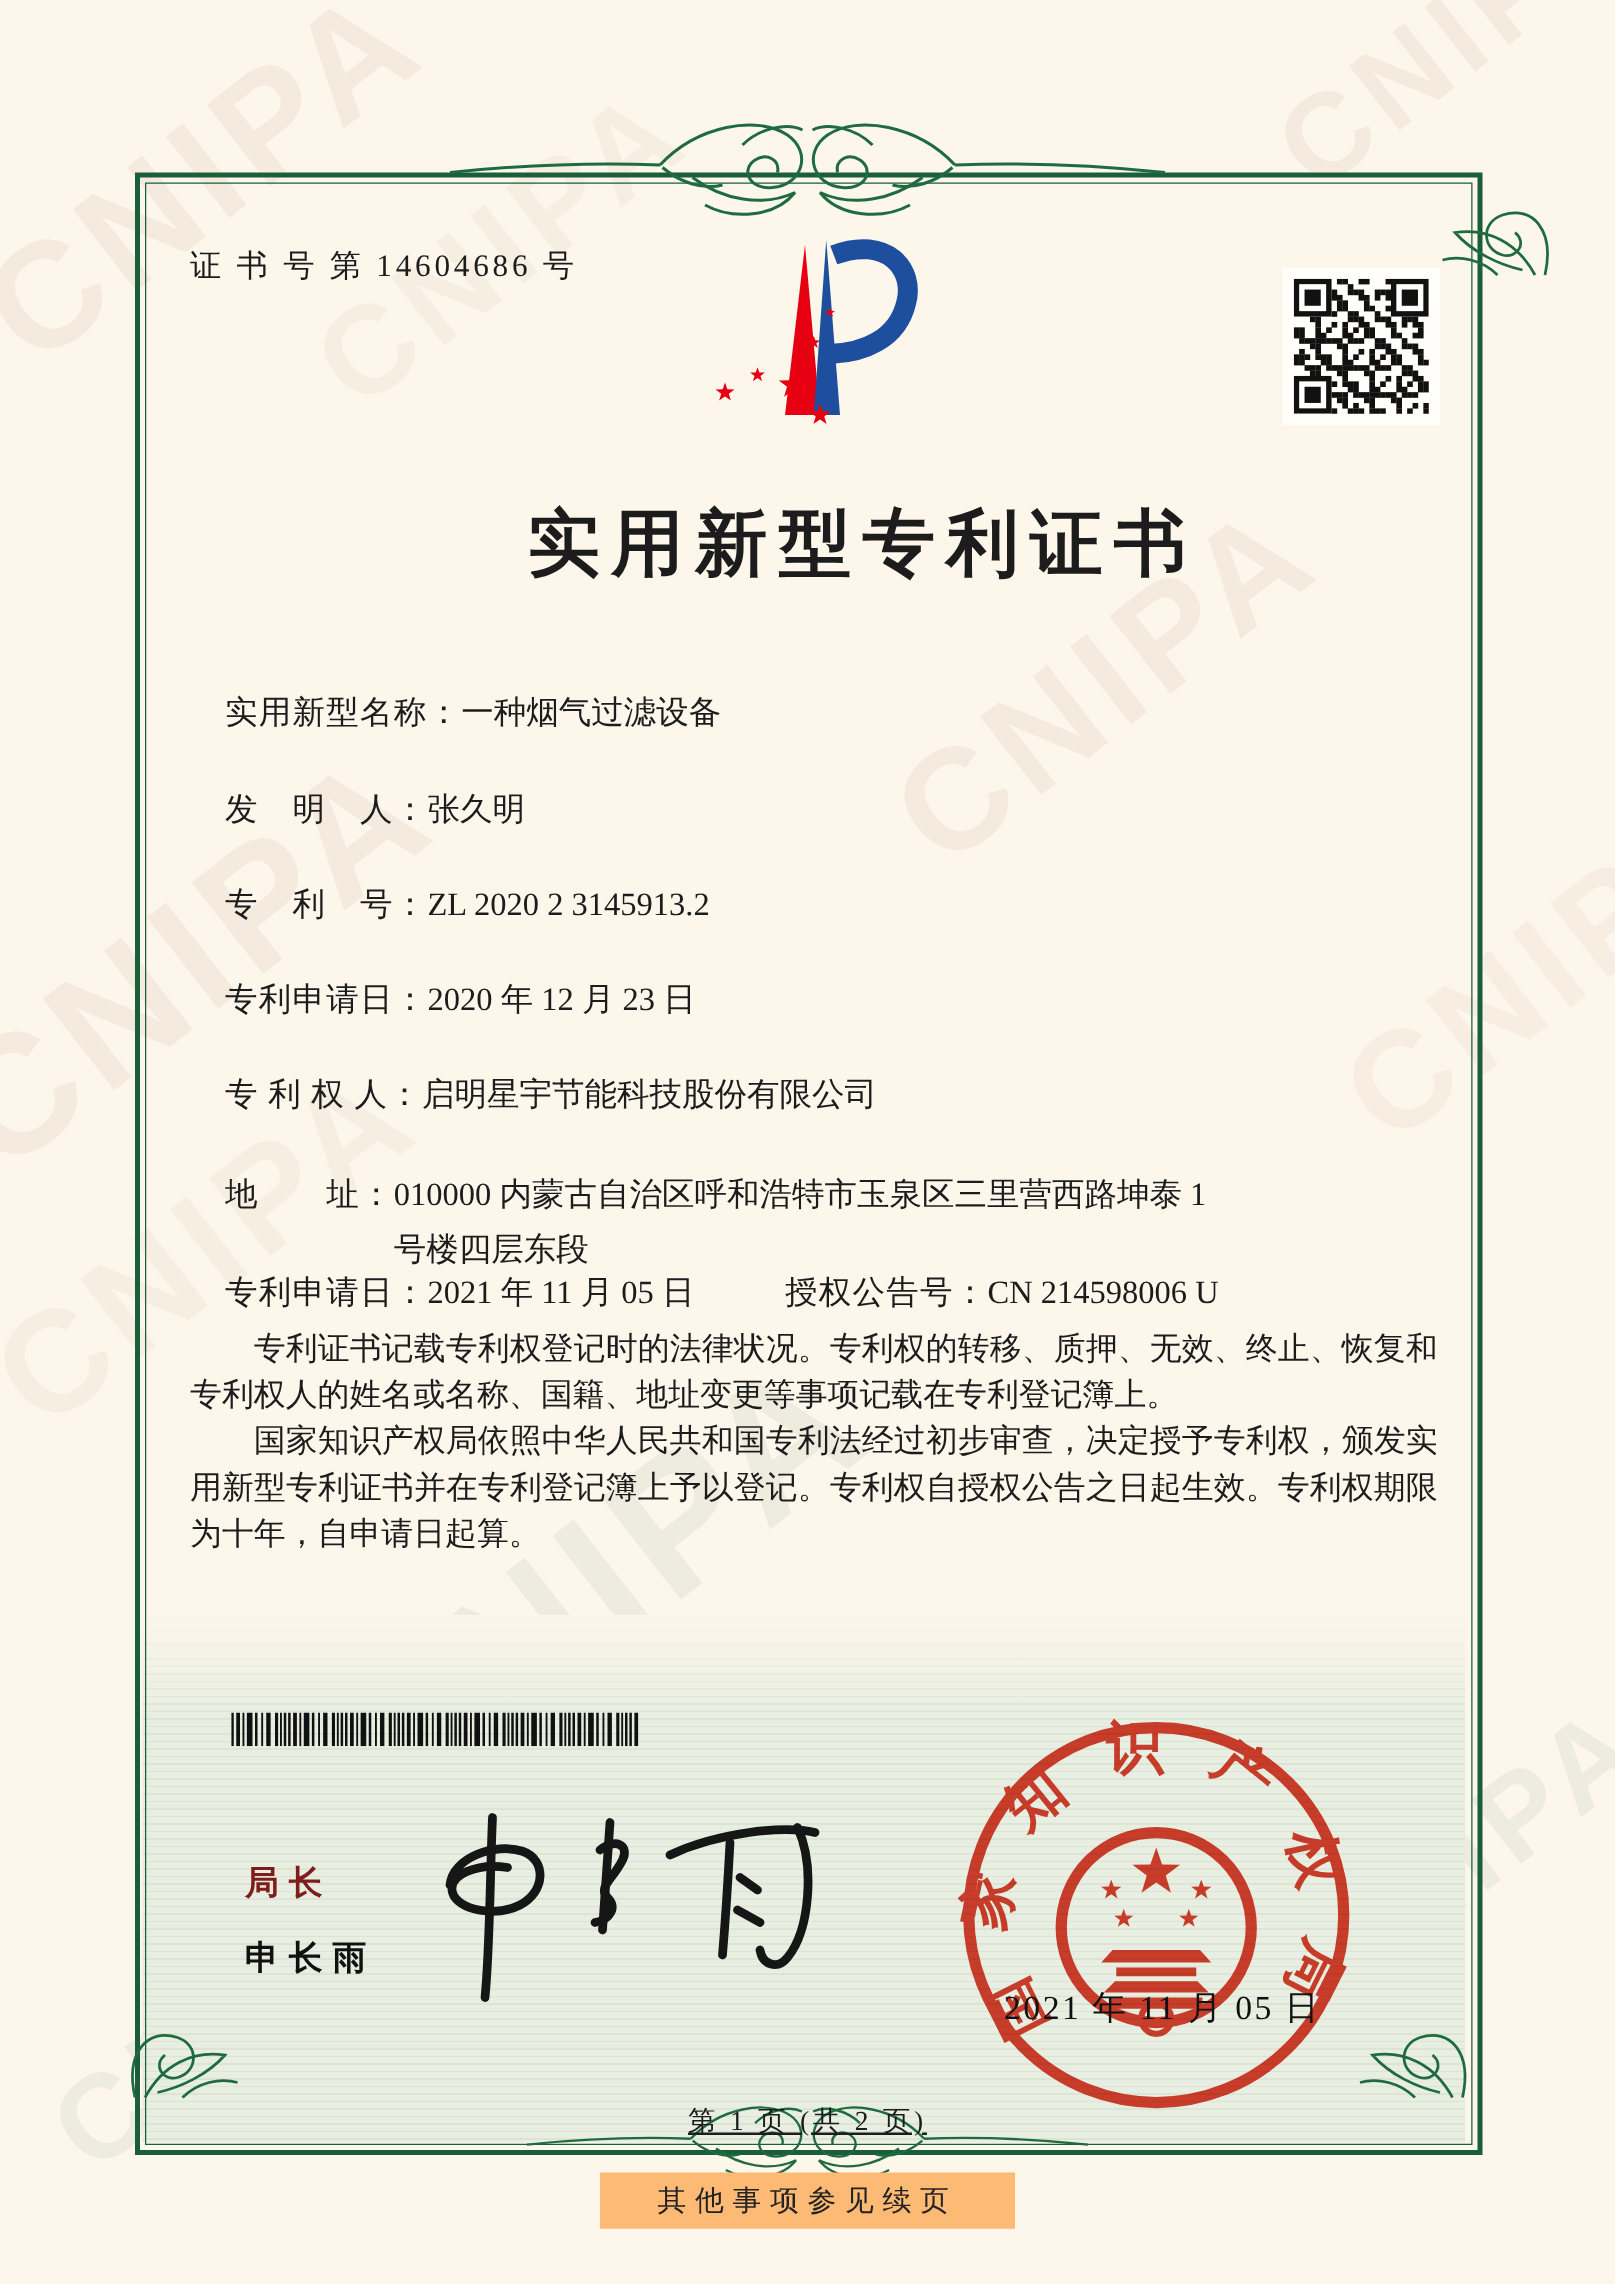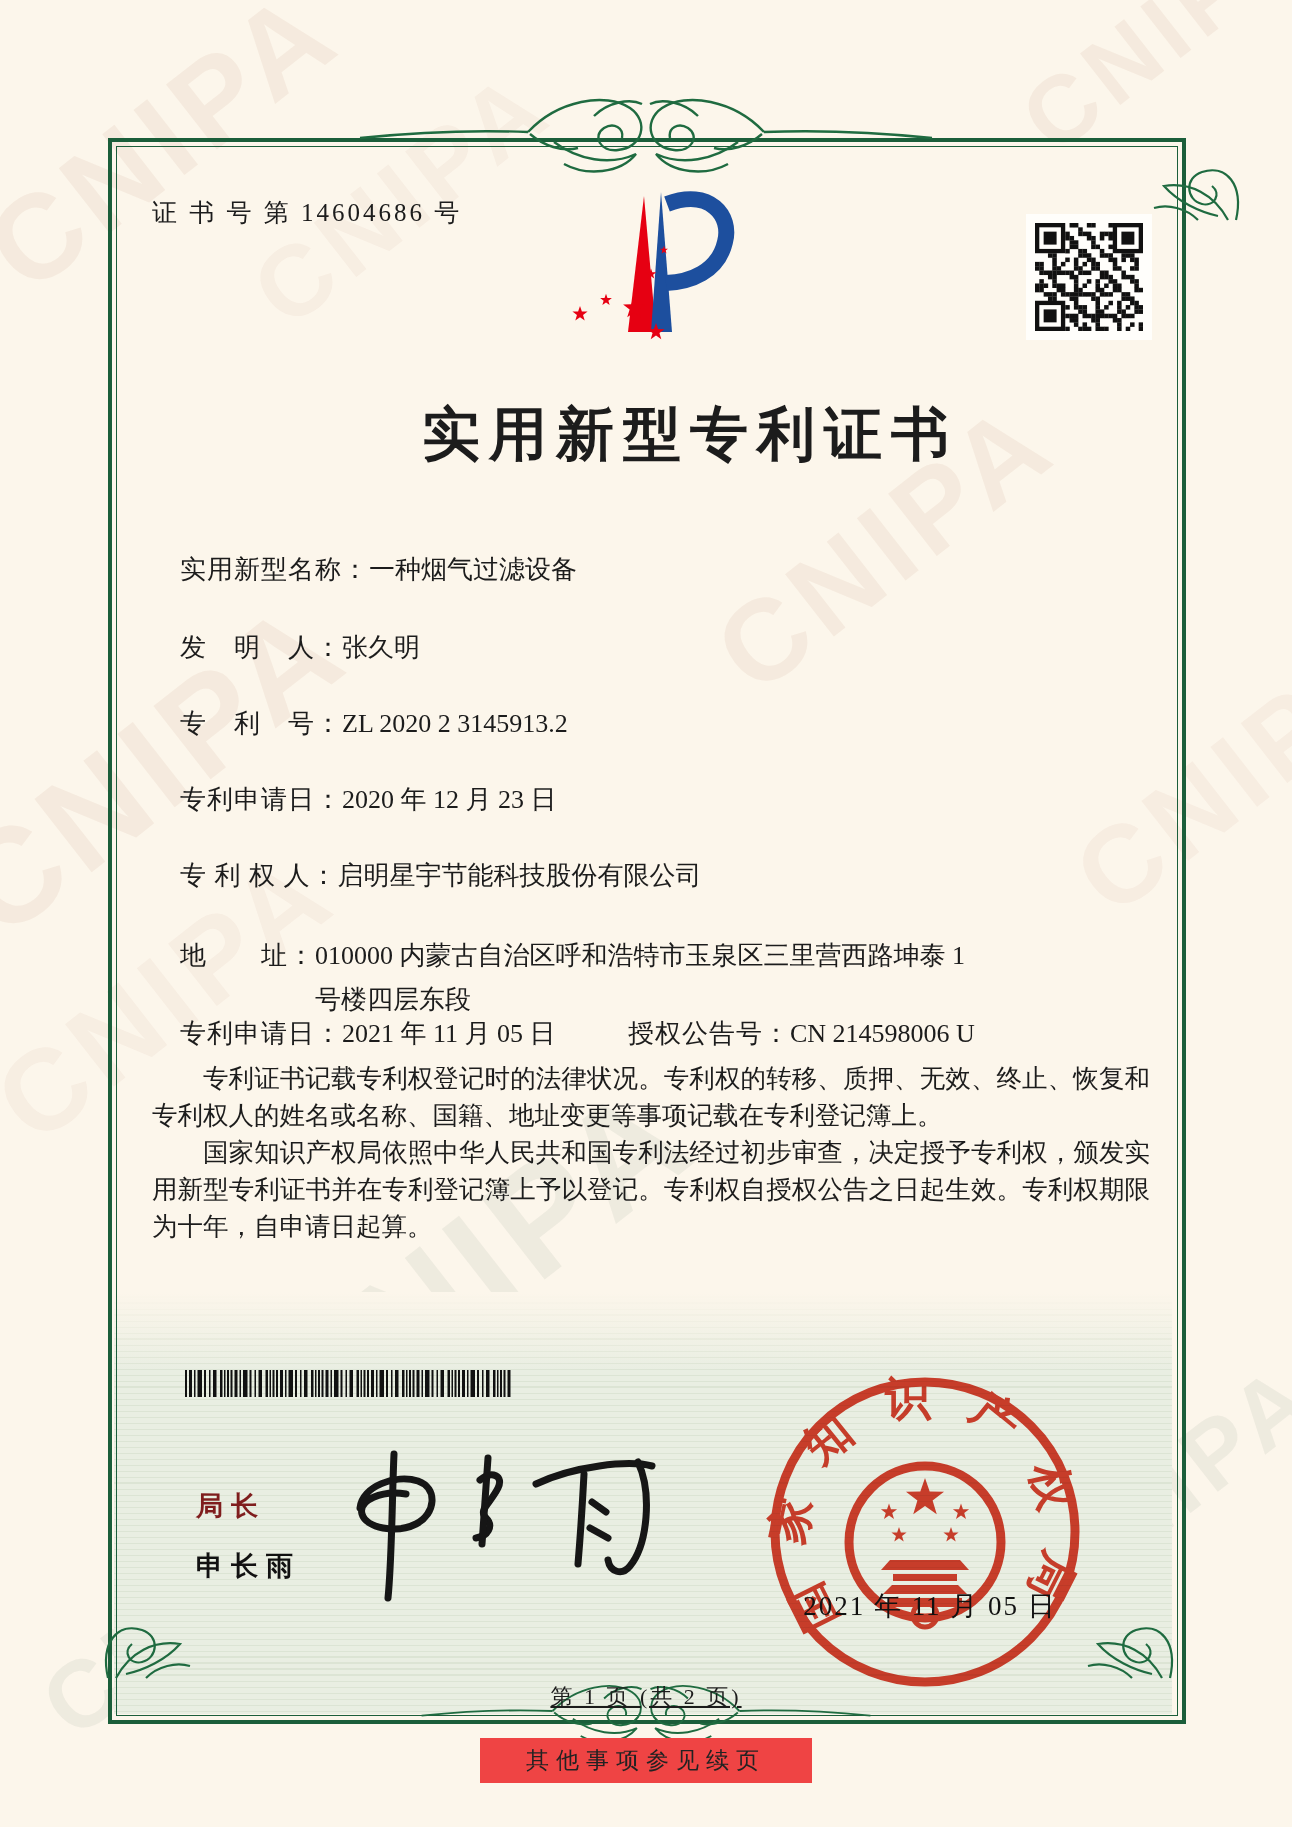--- a/index.html
+++ b/index.html
@@ -56,21 +56,21 @@
      font-weight:600;font-size:27px;letter-spacing:8px;z-index:3;color:#7f1d1d;}
   .signer-name{position:absolute;left:196px;top:1548px;font-family:"Liberation Sans","DejaVu Sans",sans-serif;
      font-weight:600;font-size:27px;letter-spacing:8px;z-index:3;color:#111;}
   .signature{position:absolute;left:330px;top:1428px;z-index:3;}
   
   .seal{position:absolute;left:765px;top:1372px;z-index:4;opacity:.93;mix-blend-mode:multiply;}
   .seal-date{position:absolute;left:770px;top:1588px;width:320px;text-align:center;
      font-size:27px;letter-spacing:2px;color:#111;z-index:5;}
   .page-num{position:absolute;left:0;top:1682px;width:100%;text-align:center;font-size:22px;
      letter-spacing:3px;z-index:3;text-decoration:underline;}
-  .bottom-note{position:absolute;left:50%;transform:translateX(-50%);top:1738px;background:#ef4444;
+  .bottom-note{position:absolute;left:50%;transform:translateX(-50%);top:1738px;background:#fdba74;
      padding:7px 46px;font-size:23px;letter-spacing:7px;color:#222;z-index:3;white-space:nowrap;}
 </style>
 </head>
 <body>
 
 <div class="page">
 
   <svg width="0" height="0" style="position:absolute" aria-hidden="true">
     <defs>
       <path id="star" d="M0,-10 L2.35,-3.24 L9.51,-3.09 L3.8,1.24 L5.88,8.09 L0,4 L-5.88,8.09 L-3.8,1.24 L-9.51,-3.09 L-2.35,-3.24 Z"></path>

